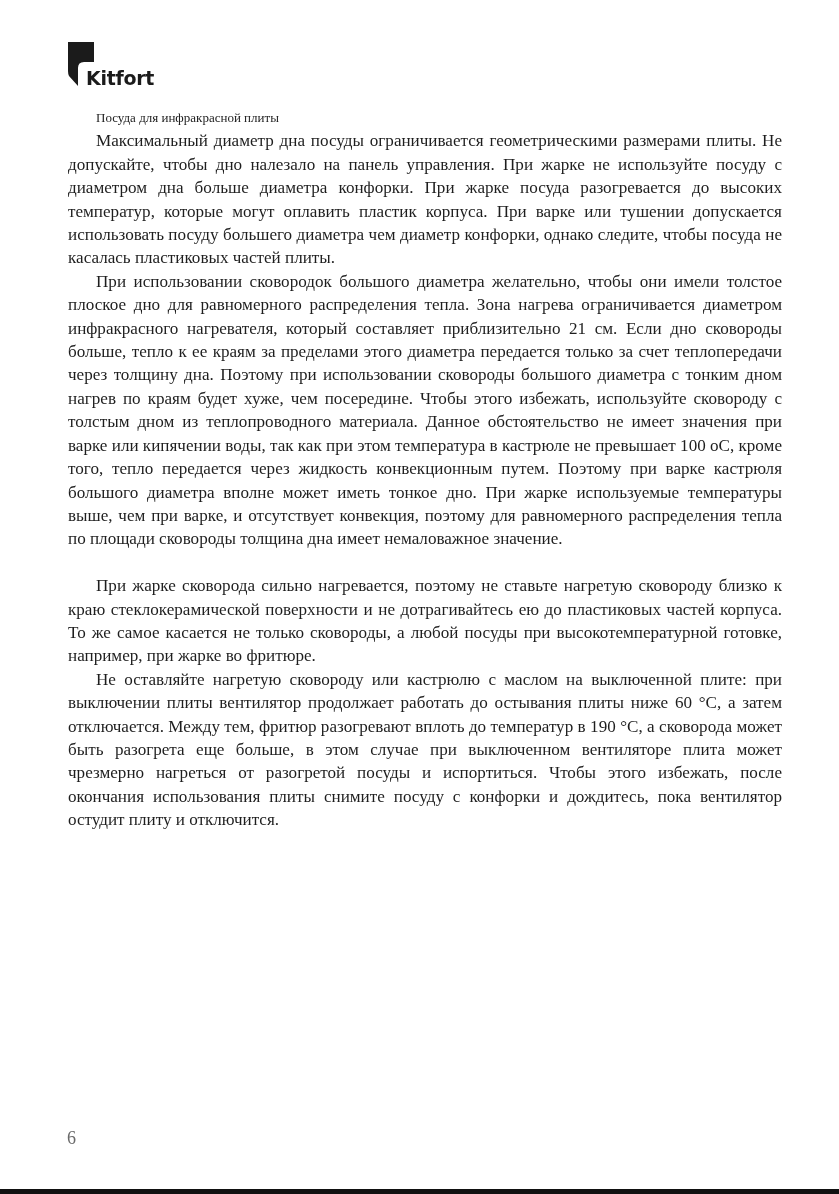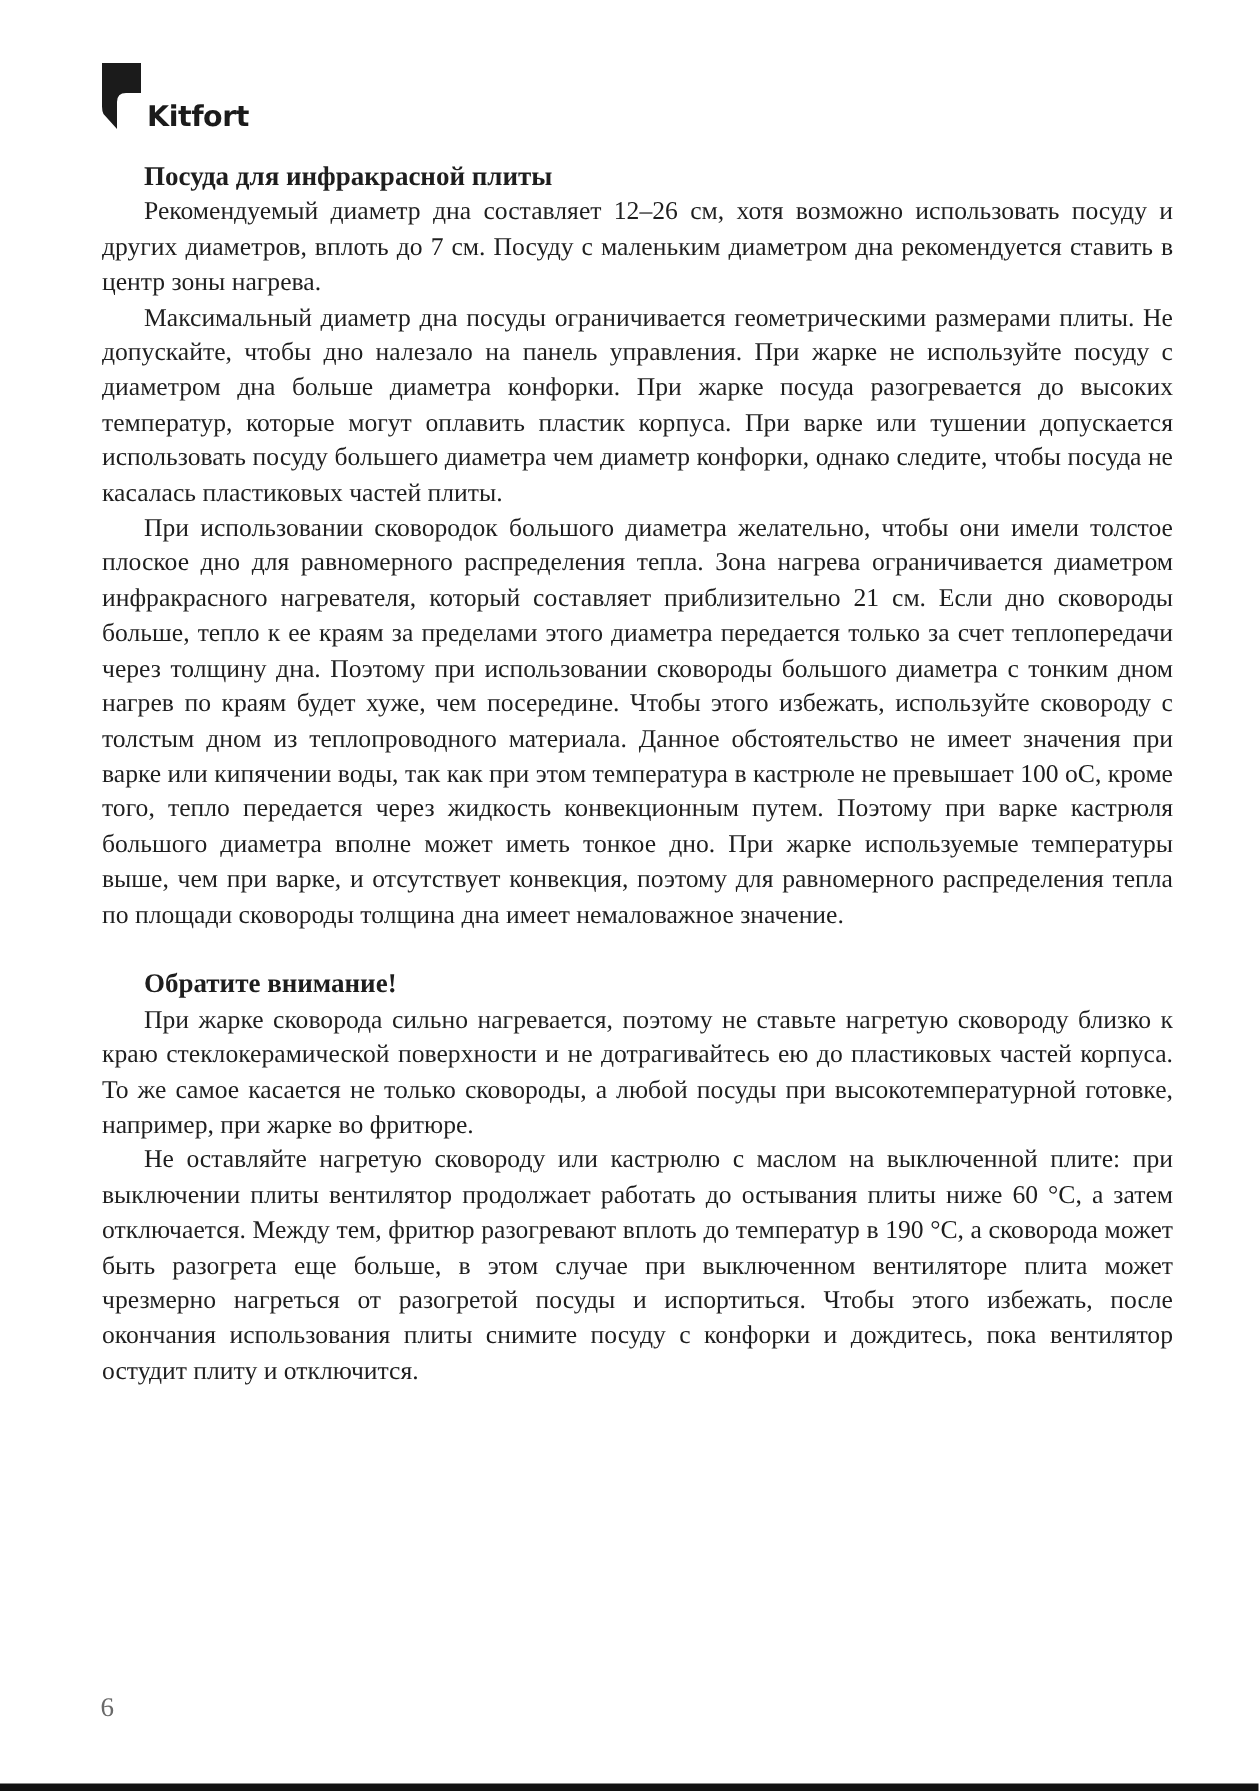--- a/index.html
+++ b/index.html
@@ -3,31 +3,31 @@
   <meta charset="utf-8">
   <style>
     html, body { margin: 0; padding: 0; }
     body {
       width: 839px; height: 1194px; background: #ffffff; position: relative; overflow: hidden;
       font-family: "Liberation Serif", "DejaVu Serif", serif; color: #1e1e1e;
     }
     .logo { position: absolute; left: 66px; top: 40px; width: 110px; height: 52px; }
     .logo svg { position: absolute; left: 0; top: 0; }
     .logo .brand {
-      position: absolute; left: 32px; top: 27px;
+      position: absolute; left: 20px; top: 27px;
       font-family: "DejaVu Sans", sans-serif; font-weight: bold; font-size: 19px;
       letter-spacing: -0.3px; color: #1b1b1b;
     }
     .content {
       position: absolute; left: 68px; top: 106px; width: 714px;
       font-size: 17.1px; line-height: 23.4px; text-align: justify;
       hyphens: manual;
     }
     .content h2 {
-      margin: 0; font-size: 18px; line-height: 23.4px; font-weight: bold;
+      margin: 0; font-size: 13px; line-height: 23.4px; font-weight: normal;
       text-indent: 28px;
     }
     .content p { margin: 0; text-indent: 28px; }
     .spacer { height: 23.4px; }
     .page-number {
       position: absolute; left: 67px; top: 1128px;
       font-size: 18px; color: #6a6a6a;
     }
     .bottom-rule {
       position: absolute; left: 0; top: 1189px; width: 839px; height: 5px; background: #111;
@@ -38,23 +38,21 @@
 
 <div class="logo">
   <svg width="30" height="52" viewBox="0 0 30 52">
     <path d="M2 2 H28 V22 H18 Q12 22 12 28 V46 L3 36 Q2 34 2 31 Z" fill="#1b1b1b"></path>
   </svg>
   <span class="brand">Kitfort</span>
 </div>
 
 <div class="content">
   <h2>Посуда для инфракрасной плиты</h2>
-  <p>Рекомендуемый диаметр дна составляет 12–26 см, хотя возможно использовать посуду и других диаметров, вплоть до 7 см. Посуду с маленьким диаметром дна реко­мендуется ставить в центр зоны нагрева.</p>
   <p>Максимальный диаметр дна посуды ограничивается геометрическими размера­ми плиты. Не допускайте, чтобы дно налезало на панель управления. При жарке не используйте посуду с диаметром дна больше диаметра конфорки. При жарке посуда разогревается до высоких температур, которые могут оплавить пластик корпуса. При варке или тушении допускается использовать посуду большего диаметра чем диаметр конфорки, однако следите, чтобы посуда не касалась пластиковых частей плиты.</p>
   <p>При использовании сковородок большого диаметра желательно, чтобы они имели толстое плоское дно для равномерного распределения тепла. Зона нагрева ограничи­вается диаметром инфракрасного нагревателя, который составляет приблизительно 21 см. Если дно сковороды больше, тепло к ее краям за пределами этого диаметра передается только за счет теплопередачи через толщину дна. Поэтому при использо­вании сковороды большого диаметра с тонким дном нагрев по краям будет хуже, чем посередине. Чтобы этого избежать, используйте сковороду с толстым дном из тепло­проводного материала. Данное обстоятельство не имеет значения при варке или ки­пячении воды, так как при этом температура в кастрюле не превышает 100 оС, кроме того, тепло передается через жидкость конвекционным путем. Поэтому при варке ка­стрюля большого диаметра вполне может иметь тонкое дно. При жарке используемые температуры выше, чем при варке, и отсутствует конвекция, поэтому для равномер­ного распределения тепла по площади сковороды толщина дна имеет немаловажное значение.</p>
   <div class="spacer"></div>
-  <h2>Обратите внимание!</h2>
   <p>При жарке сковорода сильно нагревается, поэтому не ставьте нагретую сково­роду близко к краю стеклокерамической поверхности и не дотрагивайтесь ею до пластиковых частей корпуса. То же самое касается не только сковороды, а любой посуды при высокотемпературной готовке, например, при жарке во фритюре.</p>
   <p>Не оставляйте нагретую сковороду или кастрюлю с маслом на выключенной пли­те: при выключении плиты вентилятор продолжает работать до остывания плиты ниже 60 °С, а затем отключается. Между тем, фритюр разогревают вплоть до тем­ператур в 190 °С, а сковорода может быть разогрета еще больше, в этом случае при выключенном вентиляторе плита может чрезмерно нагреться от разогретой посуды и испортиться. Чтобы этого избежать, после окончания использования плиты снимите посуду с конфорки и дождитесь, пока вентилятор остудит плиту и отключится.</p>
 </div>
 
 <div class="page-number">6</div>
 <div class="bottom-rule"></div>
 
 </body></html>

